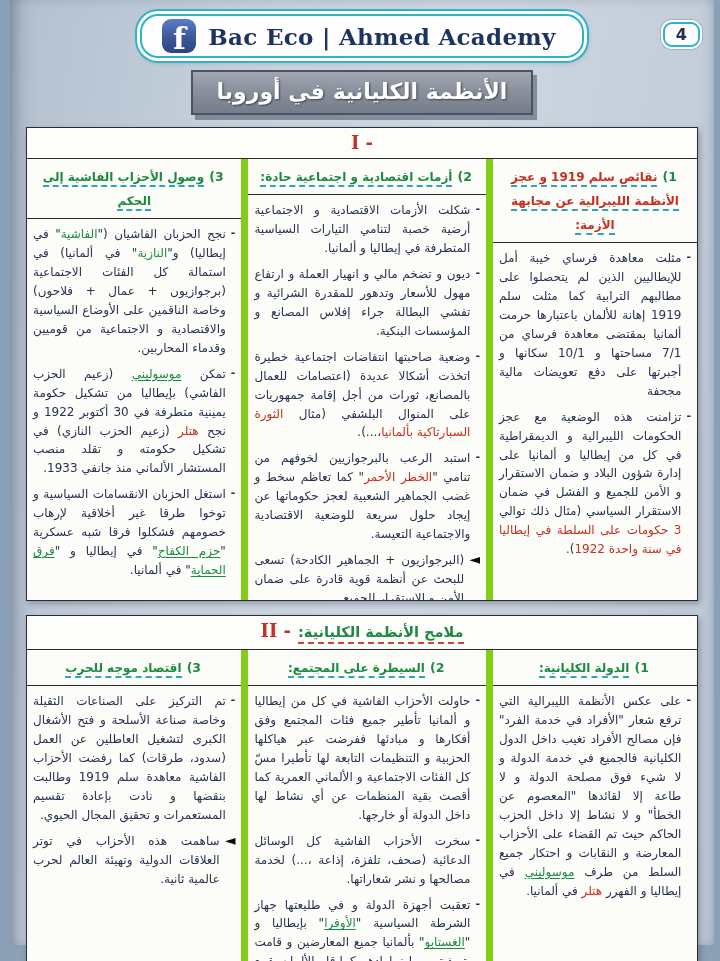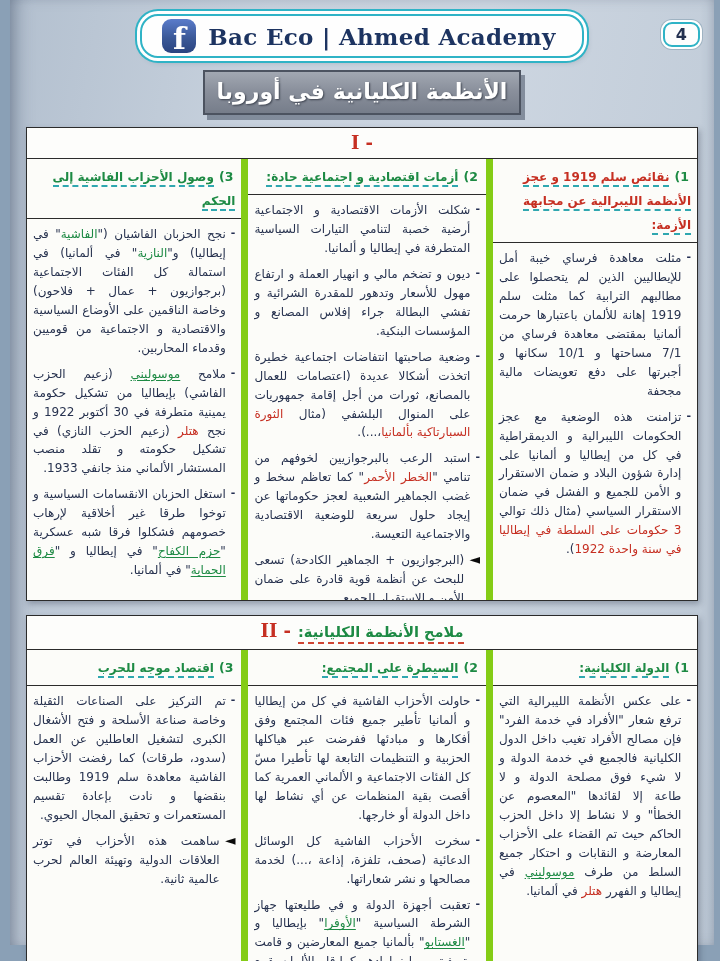--- a/index.html
+++ b/index.html
@@ -25,39 +25,39 @@
     display:flex; align-items:flex-end; justify-content:center; line-height:0.95;
   }
   .brand-text{ font-family:"DejaVu Serif", serif; font-weight:bold; font-size:23px; color:#1d3461; letter-spacing:.3px; white-space:nowrap; }
   .page-badge{
     position:absolute; top:12px; right:14px; background:#fdfdfd; color:#23304f;
     border:2px solid #2fb3c6; border-radius:9px; padding:1px 11px; font-weight:bold; font-size:16px;
     box-shadow:0 0 0 2px #fff, 0 0 0 3px #9fb3c2;
   }
   
   .title-banner{
-    width:318px; margin:8px auto 12px; text-align:center; padding:7px 4px 9px;
+    width:342px; margin:8px auto 12px; text-align:center; padding:7px 4px 9px;
     background:linear-gradient(180deg,#a2a8b2 0%,#8a909c 45%,#767d8a 100%);
     border:2px solid #4c5360; color:#fff; font-weight:bold; font-size:22px;
     text-shadow:1px 1px 2px #3c424e; box-shadow:4px 5px 0 rgba(45,55,75,.45);
   }
   
   .block{ background:#fcfcf9; border:1.5px solid #2b2b2b; margin:0 16px; overflow:hidden;
           box-shadow:2px 3px 6px rgba(45,55,75,.35); direction:rtl; }
   .block-1{ height:474px; }
   .block-2{ height:352px; margin-top:14px; }
   .sec-heading{ direction:ltr; display:flex; justify-content:center; align-items:baseline; gap:7px;
                 padding:4px 0 5px; border-bottom:1px solid #2b2b2b; background:#fdfdfb; }
   .sec-numeral{ color:#c62f22; font-family:"DejaVu Serif", serif; font-weight:bold; font-size:18px; }
   .sec-title{ color:#1d8a44; font-weight:bold; font-size:14.5px; border-bottom:2px dashed #d04433; padding-bottom:2px; }
   .table{ display:flex; align-items:stretch; height:calc(100% - 31px); }
   .col{ display:flex; flex-direction:column; min-width:0; }
   .col:not(:last-child){ border-left:7px solid #84cc16; }
   .w1{ flex:0 0 31.5%; } .w2{ flex:0 0 36.5%; } .w3{ flex:0 0 32%; }
-  .col-header{ padding:5px 6px 6px; border-bottom:1px solid #2b2b2b; line-height:1.5; }
+  .col-header{ text-align:center; padding:5px 6px 6px; border-bottom:1px solid #2b2b2b; line-height:1.5; }
   .col-num{ color:#1d8a44; font-weight:bold; font-size:12.5px; margin-inline-start:2px; }
   .col-title{ font-weight:bold; font-size:12px; color:#1d8a44; border-bottom:2px dashed #2fa7b0; padding-bottom:1px; }
   .col-title.red{ color:#c62f22; }
   .col-body{ padding:6px 6px 2px; overflow:hidden; }
   .item{ display:flex; gap:5px; margin-bottom:7px; }
   .marker{ flex:0 0 auto; color:#232e52; font-weight:bold; font-size:11px; line-height:1.5; }
   .marker.arrow{ color:#0a0a0a; font-size:14px; line-height:1.2; }
   .txt{ text-align:justify; font-size:12px; line-height:1.58; color:#27324f; min-width:0; }
   .c-r{ color:#c62f22; }
   .c-g{ color:#1d8a44; }
@@ -132,21 +132,21 @@
           <span class="col-num">3)</span>
           <span class="col-title">وصول الأحزاب الفاشية إلى الحكم</span>
         </div>
         <div class="col-body">
             <div class="item">
               <span class="marker dash">-</span>
               <span class="txt"><span>نجح الحزبان الفاشيان ("</span><span class="c-g">الفاشية</span><span>" في إيطاليا) و"</span><span class="c-g">النازية</span><span>" في ألمانيا) في استمالة كل الفئات الاجتماعية (برجوازيون + عمال + فلاحون) وخاصة الناقمين على الأوضاع السياسية والاقتصادية و الاجتماعية من قوميين وقدماء المحاربين.</span></span>
             </div>
             <div class="item">
               <span class="marker dash">-</span>
-              <span class="txt"><span>ملامح </span><span class="c-gu">موسوليني</span><span> (زعيم الحزب الفاشي) بإيطاليا من تشكيل حكومة يمينية متطرفة في 30 أكتوبر 1922 و نجح </span><span class="c-r">هتلر</span><span> (زعيم الحزب النازي) في تشكيل حكومته و تقلد منصب المستشار الألماني منذ جانفي 1933.</span></span>
+              <span class="txt"><span>تمكن </span><span class="c-gu">موسوليني</span><span> (زعيم الحزب الفاشي) بإيطاليا من تشكيل حكومة يمينية متطرفة في 30 أكتوبر 1922 و نجح </span><span class="c-r">هتلر</span><span> (زعيم الحزب النازي) في تشكيل حكومته و تقلد منصب المستشار الألماني منذ جانفي 1933.</span></span>
             </div>
             <div class="item">
               <span class="marker dash">-</span>
               <span class="txt"><span>استغل الحزبان الانقسامات السياسية و توخوا طرقا غير أخلاقية لإرهاب خصومهم فشكلوا فرقا شبه عسكرية "</span><span class="c-gu">حزم الكفاح</span><span>" في إيطاليا و "</span><span class="c-gu">فرق الحماية</span><span>" في ألمانيا.</span></span>
             </div>
           </div>
       </div>
     </div>
   </section>
 

